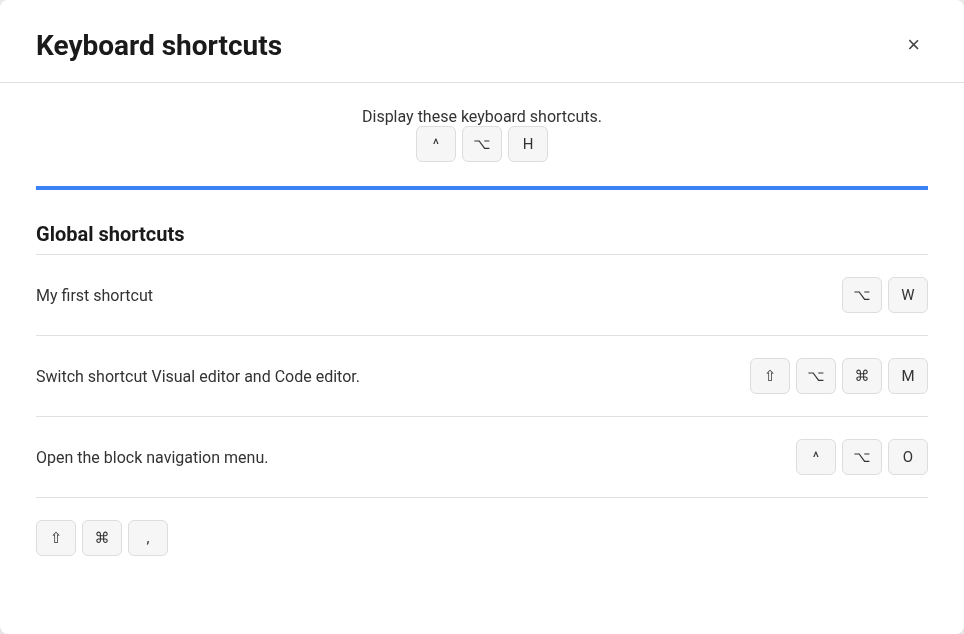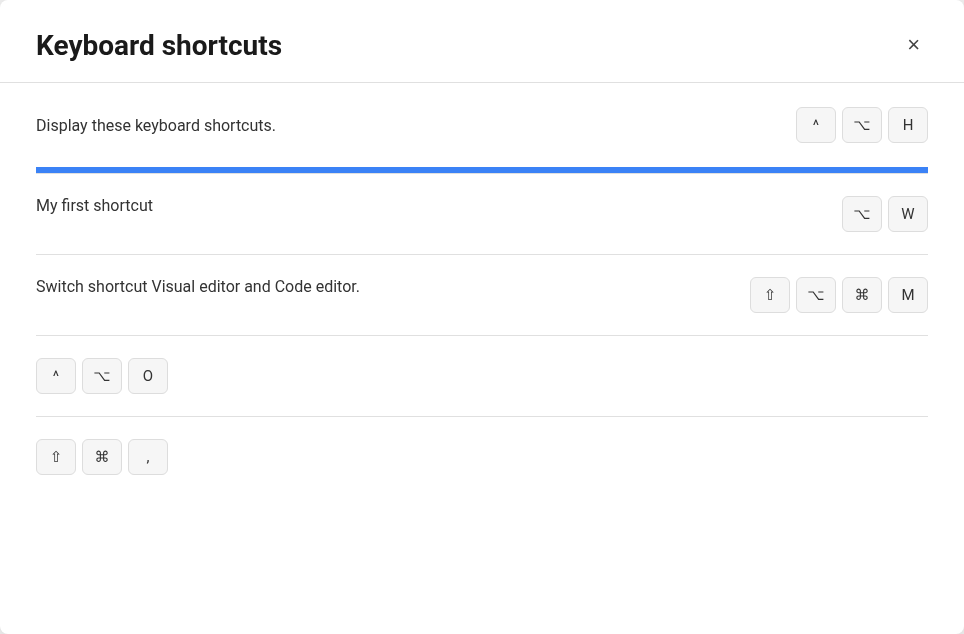--- a/index.html
+++ b/index.html
@@ -55,21 +55,22 @@
 
     .modal-body {
       padding: 0 36px;
     }
 
     .display-row {
       display: flex;
       justify-content: space-between;
       align-items: center;
       padding: 24px 0;
-      border-bottom: 6px solid #3b82f6;
+      border-bottom: 4px solid #3b82f6;
+      flex-direction: column;
     }
 
     .display-text {
       font-size: 16px;
       color: #333;
     }
 
     .keys-group {
       display: flex;
       gap: 6px;
@@ -94,21 +95,21 @@
     .section-title {
       font-size: 20px;
       font-weight: 700;
       color: #1a1a1a;
       padding: 32px 0 8px 0;
     }
 
     .shortcut-row {
       display: flex;
       justify-content: space-between;
-      align-items: flex-start;
+      align-items: center;
       padding: 22px 0;
       border-top: 1px solid #e0e0e0;
     }
 
     .shortcut-label {
       font-size: 16px;
       color: #333;
     }
   </style>
 </head>
@@ -124,40 +125,42 @@
 
     <div class="display-row">
       <span class="display-text">Display these keyboard shortcuts.</span>
       <div class="keys-group">
         <span class="key-badge">^</span>
         <span class="key-badge">⌥</span>
         <span class="key-badge">H</span>
       </div>
     </div>
 
+    <div class="section-title">Global shortcuts</div>
 
     <div class="shortcut-row">
       <span class="shortcut-label">My first shortcut</span>
       <div class="keys-group">
         <span class="key-badge">⌥</span>
         <span class="key-badge">W</span>
       </div>
     </div>
 
     <div class="shortcut-row">
       <span class="shortcut-label">Switch shortcut Visual editor and Code editor.</span>
       <div class="keys-group">
         <span class="key-badge">⇧</span>
         <span class="key-badge">⌥</span>
         <span class="key-badge">⌘</span>
         <span class="key-badge">M</span>
       </div>
     </div>
 
     <div class="shortcut-row">
+      <span class="shortcut-label">Open the block navigation menu.</span>
       <div class="keys-group">
         <span class="key-badge">^</span>
         <span class="key-badge">⌥</span>
         <span class="key-badge">O</span>
       </div>
     </div>
 
     <div class="shortcut-row">
       <div class="keys-group">
         <span class="key-badge">⇧</span>

